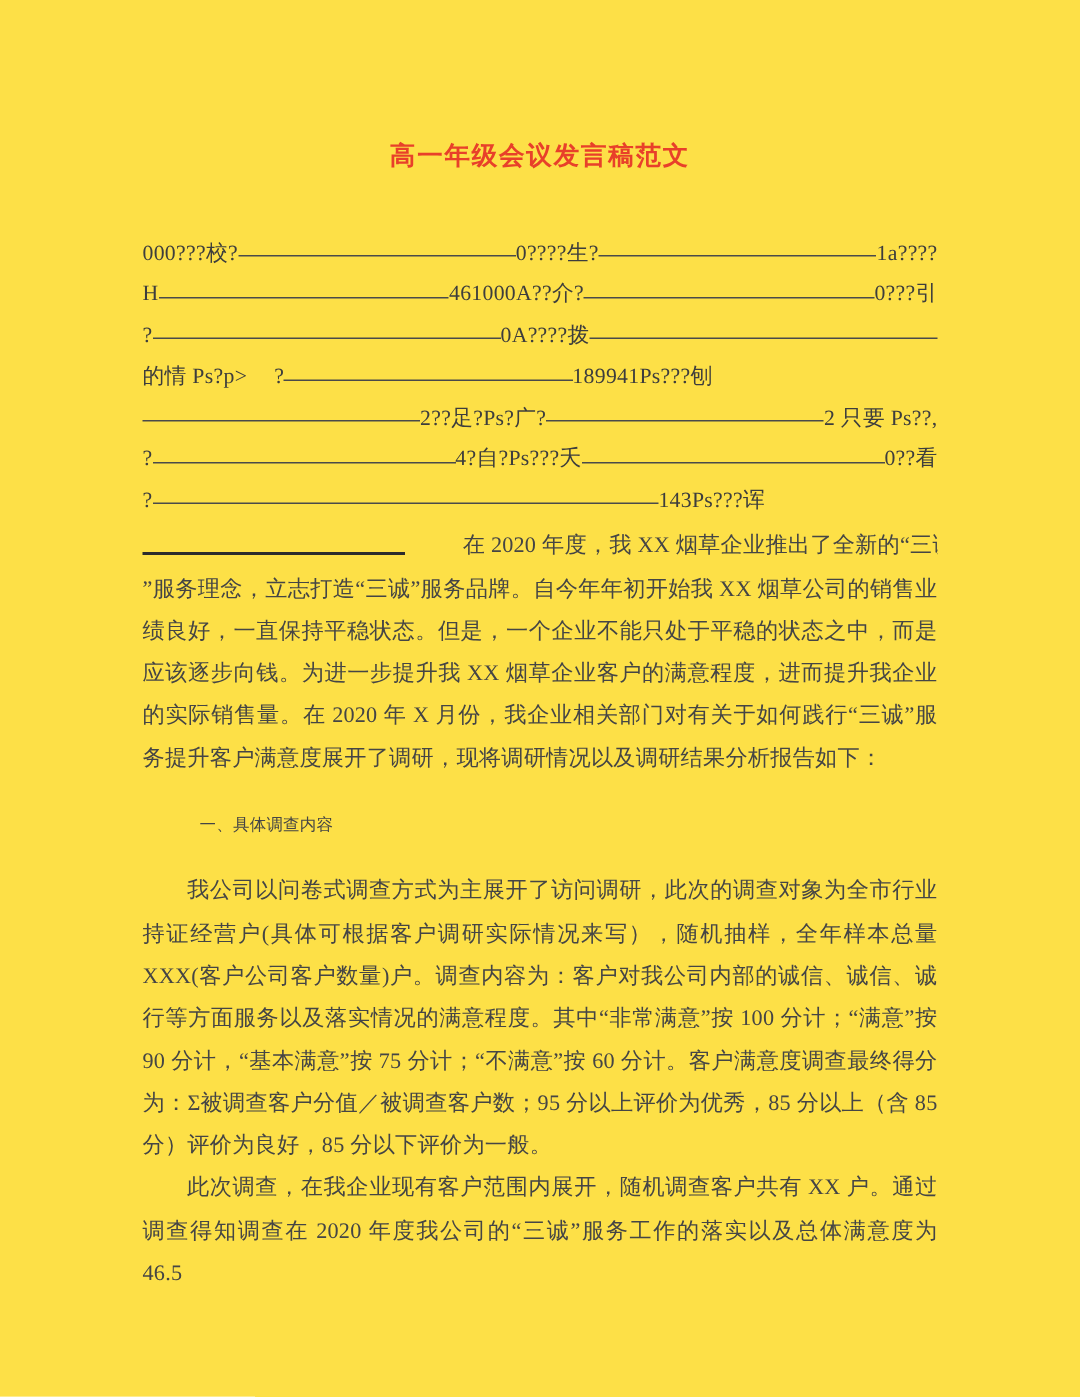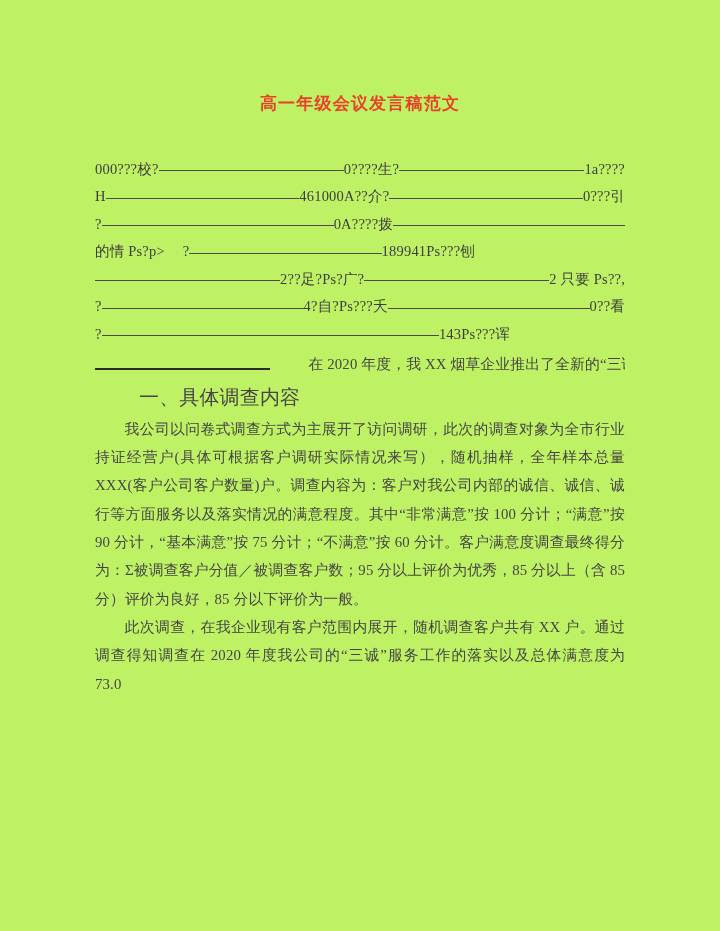--- a/index.html
+++ b/index.html
@@ -13,21 +13,21 @@
     font-family: "Liberation Serif", "DejaVu Serif", serif;
     color: #3a3a3a;
     overflow: hidden;
   }
   .page {
     position: relative;
     width: 720px;
     height: 931px;
     box-sizing: border-box;
     padding: 0 95px;
-    background: #bef264;
+    background: #fde047;
   }
   .doc-title {
     margin: 0;
     padding-top: 92px;
     text-align: center;
     color: #e8402a;
     font-weight: bold;
     font-size: 17px;
     letter-spacing: 1.2px;
     line-height: 1.4;
@@ -68,22 +68,22 @@
     line-height: 28.3px;
     color: #454545;
     text-align: justify;
     text-justify: inter-ideograph;
     letter-spacing: 0.15px;
   }
   p.indent {
     text-indent: 2em;
   }
   p.heading {
-    margin: 4px;
-    font-size: 20px;
+    margin: 16px;
+    font-size: 11px;
     line-height: 28.3px;
     color: #454545;
     text-indent: 2em;
     letter-spacing: 0.15px;
   }
   .lead-row {
     display: flex;
     align-items: flex-end;
     gap: 0;
   }
@@ -170,23 +170,24 @@
 
   </div>
 
   <div class="body-block">
 
     <div class="lead-row">
       <span class="lead-rule"></span>
       <span class="lead-text">在 2020 年度，我 XX 烟草企业推出了全新的“三诚</span>
     </div>
 
+    <p class="para">”服务理念，立志打造“三诚”服务品牌。自今年年初开始我 XX 烟草公司的销售业绩良好，一直保持平稳状态。但是，一个企业不能只处于平稳的状态之中，而是应该逐步向钱。为进一步提升我 XX 烟草企业客户的满意程度，进而提升我企业的实际销售量。在 2020 年 X 月份，我企业相关部门对有关于如何践行“三诚”服务提升客户满意度展开了调研，现将调研情况以及调研结果分析报告如下：</p>
 
     <p class="heading">一、具体调查内容</p>
 
     <p class="para indent">我公司以问卷式调查方式为主展开了访问调研，此次的调查对象为全市行业持证经营户(具体可根据客户调研实际情况来写），随机抽样，全年样本总量 XXX(客户公司客户数量)户。调查内容为：客户对我公司内部的诚信、诚信、诚行等方面服务以及落实情况的满意程度。其中“非常满意”按 100 分计；“满意”按 90 分计，“基本满意”按 75 分计；“不满意”按 60 分计。客户满意度调查最终得分为：Σ被调查客户分值／被调查客户数；95 分以上评价为优秀，85 分以上（含 85 分）评价为良好，85 分以下评价为一般。</p>
 
 
-    <p class="para indent">此次调查，在我企业现有客户范围内展开，随机调查客户共有 XX 户。通过调查得知调查在 2020 年度我公司的“三诚”服务工作的落实以及总体满意度为 73.0</p>
+    <p class="para indent">此次调查，在我企业现有客户范围内展开，随机调查客户共有 XX 户。通过调查得知调查在 2020 年度我公司的“三诚”服务工作的落实以及总体满意度为 46.5</p>
 
   </div>
 
 </div>
 
 </body></html>

